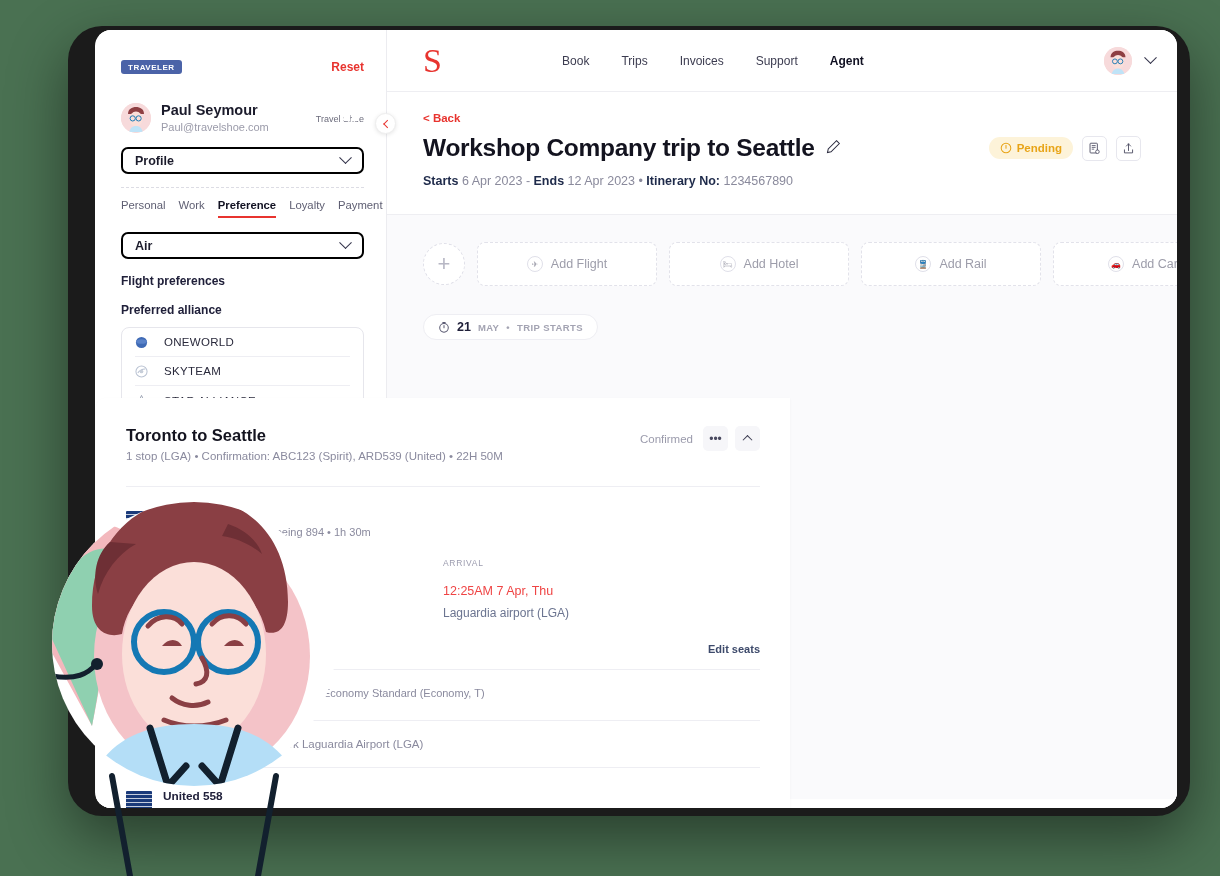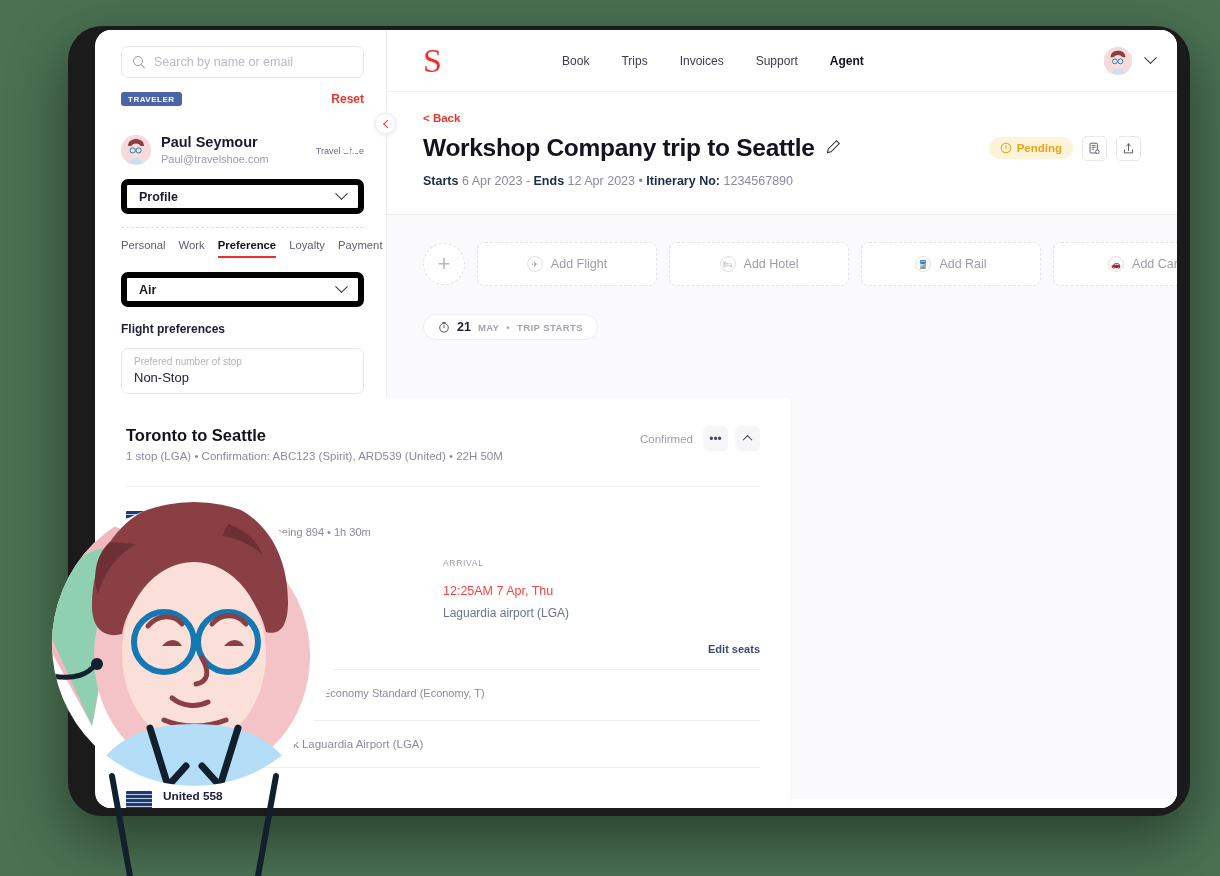--- a/index.html
+++ b/index.html
@@ -74,21 +74,21 @@
     position:relative;
   }
   .brand-logo .q { position:absolute; background:#fff; }
   .brand-logo .q1 { left:4px; top:4px; width:6px; height:6px; }
   .brand-logo .q2 { left:12px; top:4px; width:7px; height:6px; }
   .brand-logo .q3 { left:4px; top:12px; width:6px; height:7px; }
   .brand-logo .q4 { left:12px; top:12px; width:7px; height:7px; }
   .brand-name { font-size:9px; color:#6c6c7c; margin-top:3px; white-space:nowrap; }
 
   .select-box {
-    margin-top:14px; height:35px; border:6px solid #000000; border-radius:7px;
+    margin-top:14px; height:27px; border:2px solid #000000; border-radius:7px;
     display:flex; align-items:center; padding:0 12px; font-size:12.5px;
     color:#1b1b2b; font-weight:700;
   }
   .select-box .chev { margin-left:auto; }
   .chev { width:9px; height:9px; border-right:1.8px solid #33334a; border-bottom:1.8px solid #33334a;
           transform: rotate(45deg) translate(-2px,-2px); }
 
   .dash-sep { margin-top:13px; border-top:1px dashed #dcdce4; }
 
   .tabs { display:flex; gap:13px; margin-top:11px; }
@@ -214,24 +214,20 @@
 </head>
 <body>
 
 <div id="device-frame"></div>
 
 <div id="device-screen">
  <div id="screen-inner">
 
   <div id="sidebar">
 
-    <div class="search-box">
-      <span class="magnifier"></span>
-      <span class="txt">Search by name or email</span>
-    </div>
 
     <div class="tag-row">
       <span class="traveler-tag">TRAVELER</span>
       <span class="reset-link">Reset</span>
     </div>
 
     <div class="person-row">
       <span class="avatar-sm">
         <svg width="30" height="30" viewBox="0 0 30 30">
           <circle cx="15" cy="15" r="15" fill="#f7dadb"></circle>
@@ -269,24 +265,20 @@
       <span class="tab">Payment</span>
     </div>
 
     <div class="select-box" style="margin-top:14px">
       <span>Air</span>
       <span class="chev"></span>
     </div>
 
     <div class="sec-title">Flight preferences</div>
 
-    <div class="field-box">
-      <div class="field-label">Prefered number of stop</div>
-      <div class="field-value">Non-Stop</div>
-    </div>
 
     <div class="sec-title">Preferred alliance</div>
 
     <div class="list-card">
       <div class="list-row">
         <svg class="ally-ico" viewBox="0 0 14 14">
           <circle cx="7" cy="7" r="6" fill="#3f6ab5"></circle>
               <ellipse cx="7" cy="6" rx="6" ry="2.4" fill="#5a83c9"></ellipse>
         </svg>
         <span class="lbl">ONEWORLD</span>

